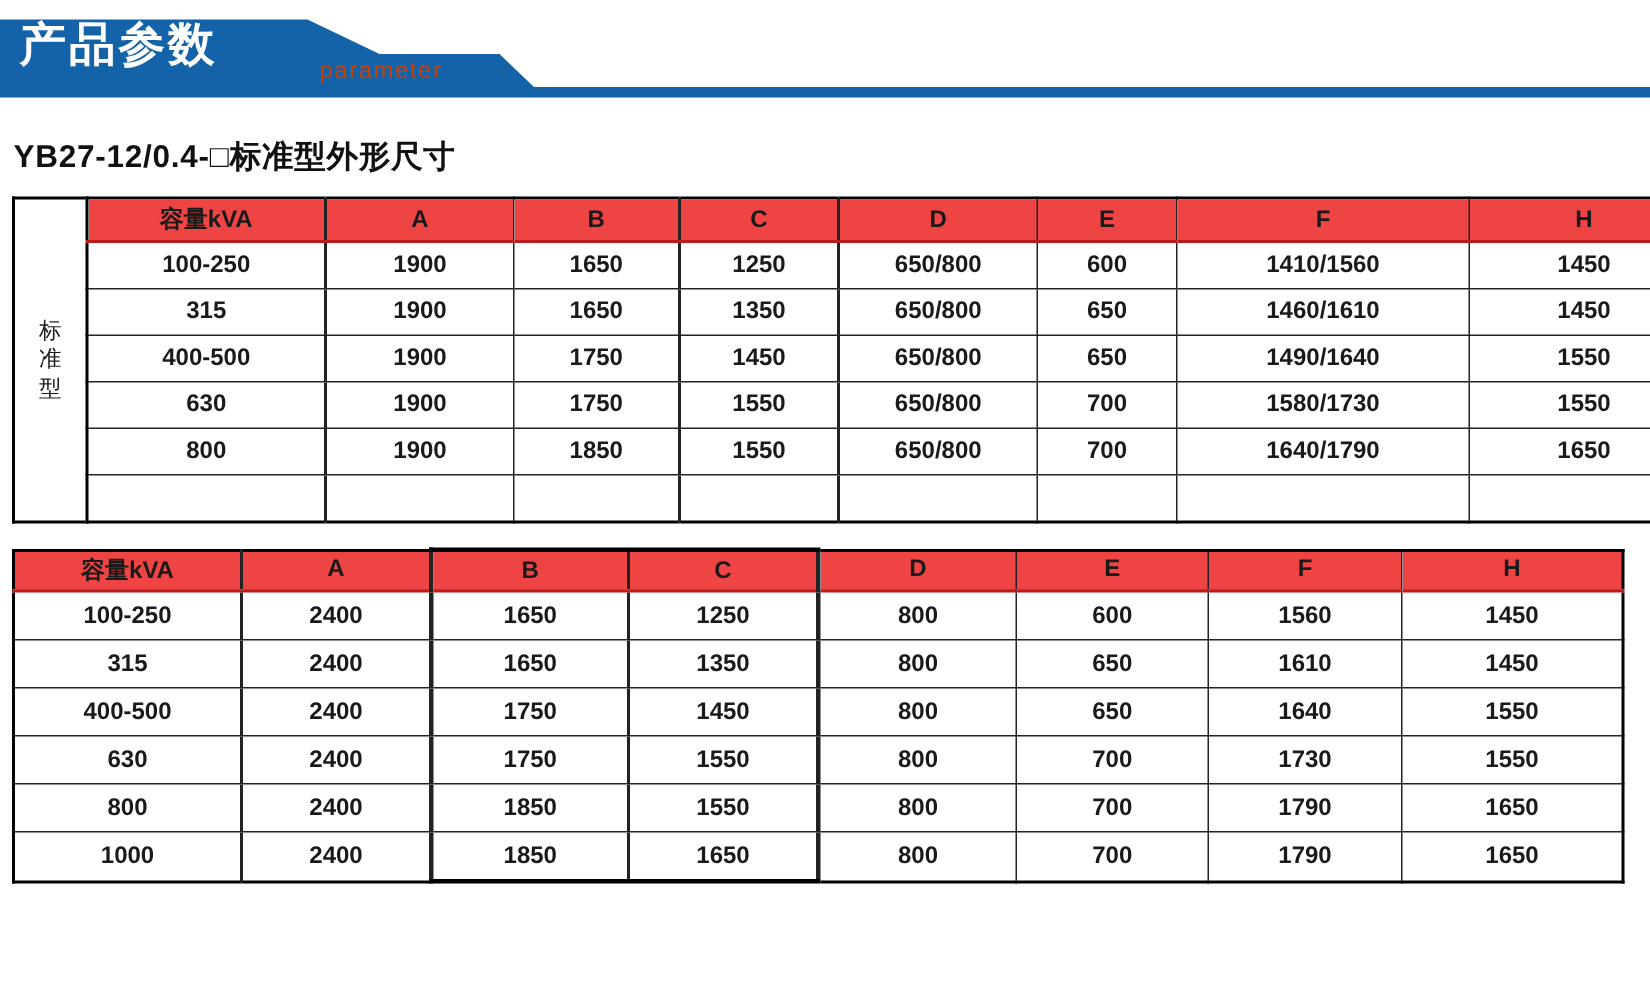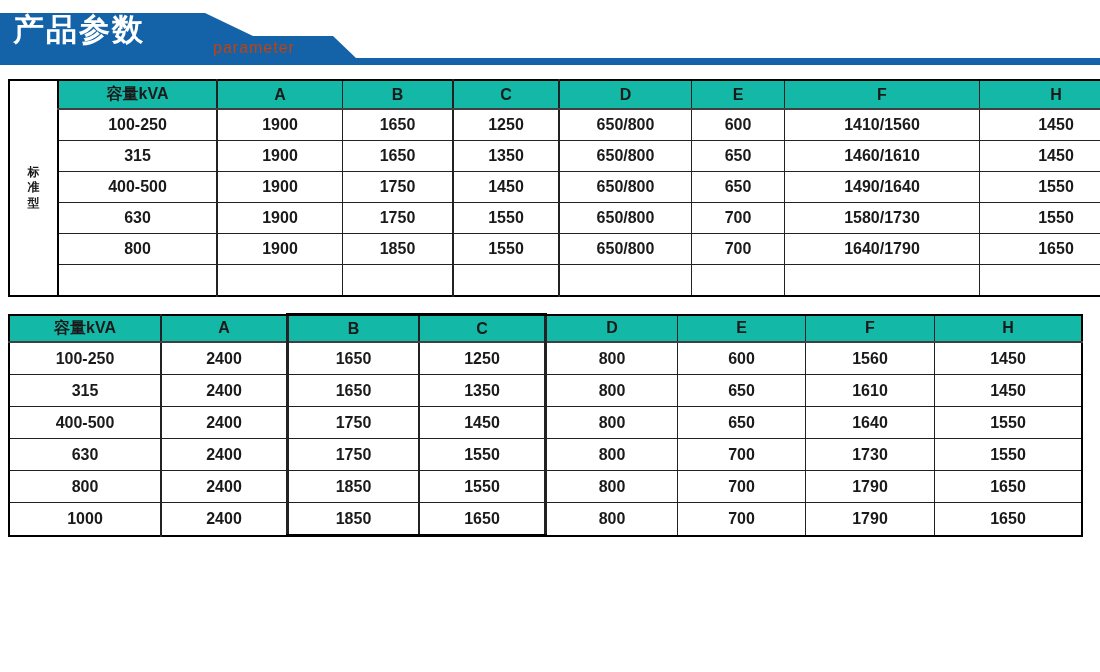--- a/index.html
+++ b/index.html
@@ -38,37 +38,37 @@
   #wrap-2{margin-top:16px;}
 
   .side-label{
     border:2px solid #000;border-right:none;background:#fff;
     display:flex;align-items:center;justify-content:center;flex:0 0 auto;
   }
   #wrap-1 .side-label{width:47px;}
   #wrap-2 .side-label{width:52px;}
   .side-label span{
     display:block;width:1.05em;
-    font-size:12px;font-weight:700;line-height:1.3;text-align:center;
+    font-size:15px;font-weight:400;line-height:1.3;text-align:center;
     word-break:break-all;white-space:normal;
   }
 
   table.spec-table{
     border-collapse:collapse;table-layout:fixed;flex:0 0 auto;
     border:2px solid #000;background:#fff;
   }
   .spec-table th,.spec-table td{
     border:1px solid #222;
     text-align:center;vertical-align:middle;
     padding:0 2px;overflow:hidden;white-space:nowrap;
   }
   .spec-table thead th{
-    background:#14b8a6;
+    background:#ef4444;
     font-size:16px;font-weight:700;
-    border-bottom:2px solid #404040;
+    border-bottom:2px solid #b91c1c;
   }
   .spec-table td{font-size:16px;font-weight:600;}
   .t1{width:1035px;}
   .t2{width:1030px;}
   .t1 thead th{height:27px;}
   .t1 td{height:30px;}
   .t2 thead th{height:25px;}
   .t2 td{height:31px;}
 
   
@@ -110,20 +110,21 @@
 
   <header class="banner">
     <svg width="1100" height="66" viewBox="0 0 1100 66" aria-hidden="true">
       <polygon points="0,13 205,13 253,36 333,36 356,58 1100,58 1100,65 0,65" fill="#1463a8"></polygon>
     </svg>
     <span class="banner-title">产品参数</span>
     <span class="banner-sub">parameter</span>
   </header>
 
   <section>
+    <h2 id="title-1" class="sec-title">YB27-12/0.4-□标准型外形尺寸</h2>
     <div id="wrap-1" class="table-wrap">
       <div class="side-label">
         <span>标准型</span>
       </div>
       <table class="spec-table t1">
           <thead>
             <tr>
               <th>容量kVA</th>
               <th>A</th>
               <th>B</th>

